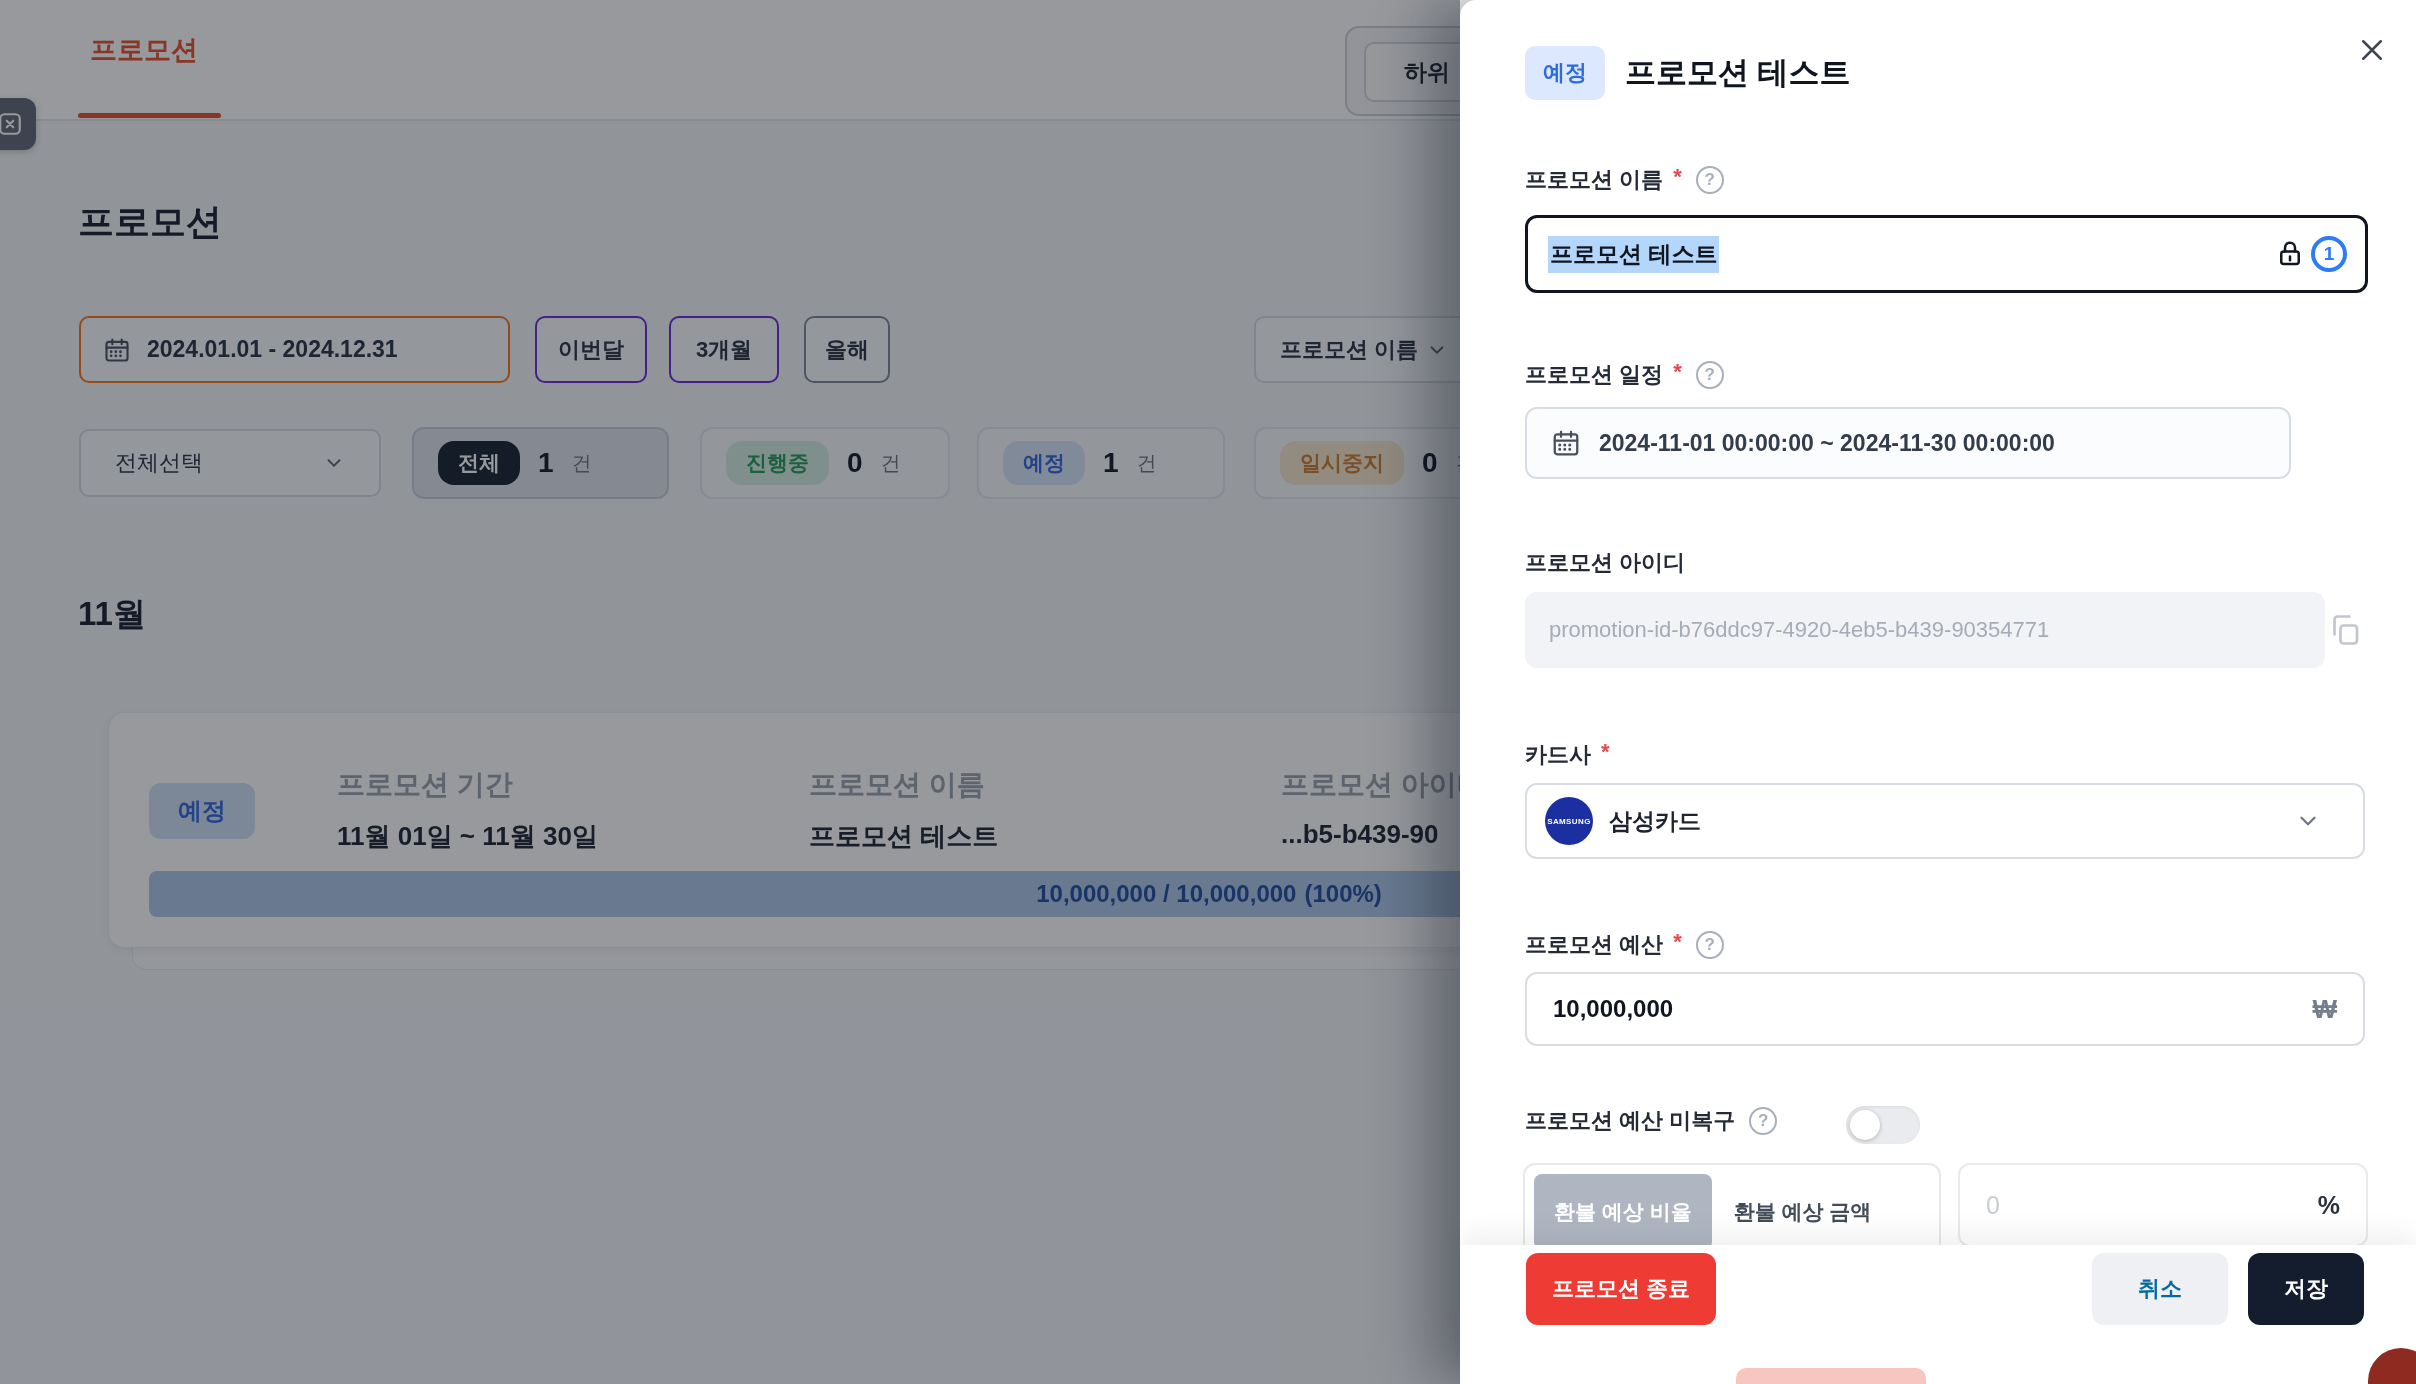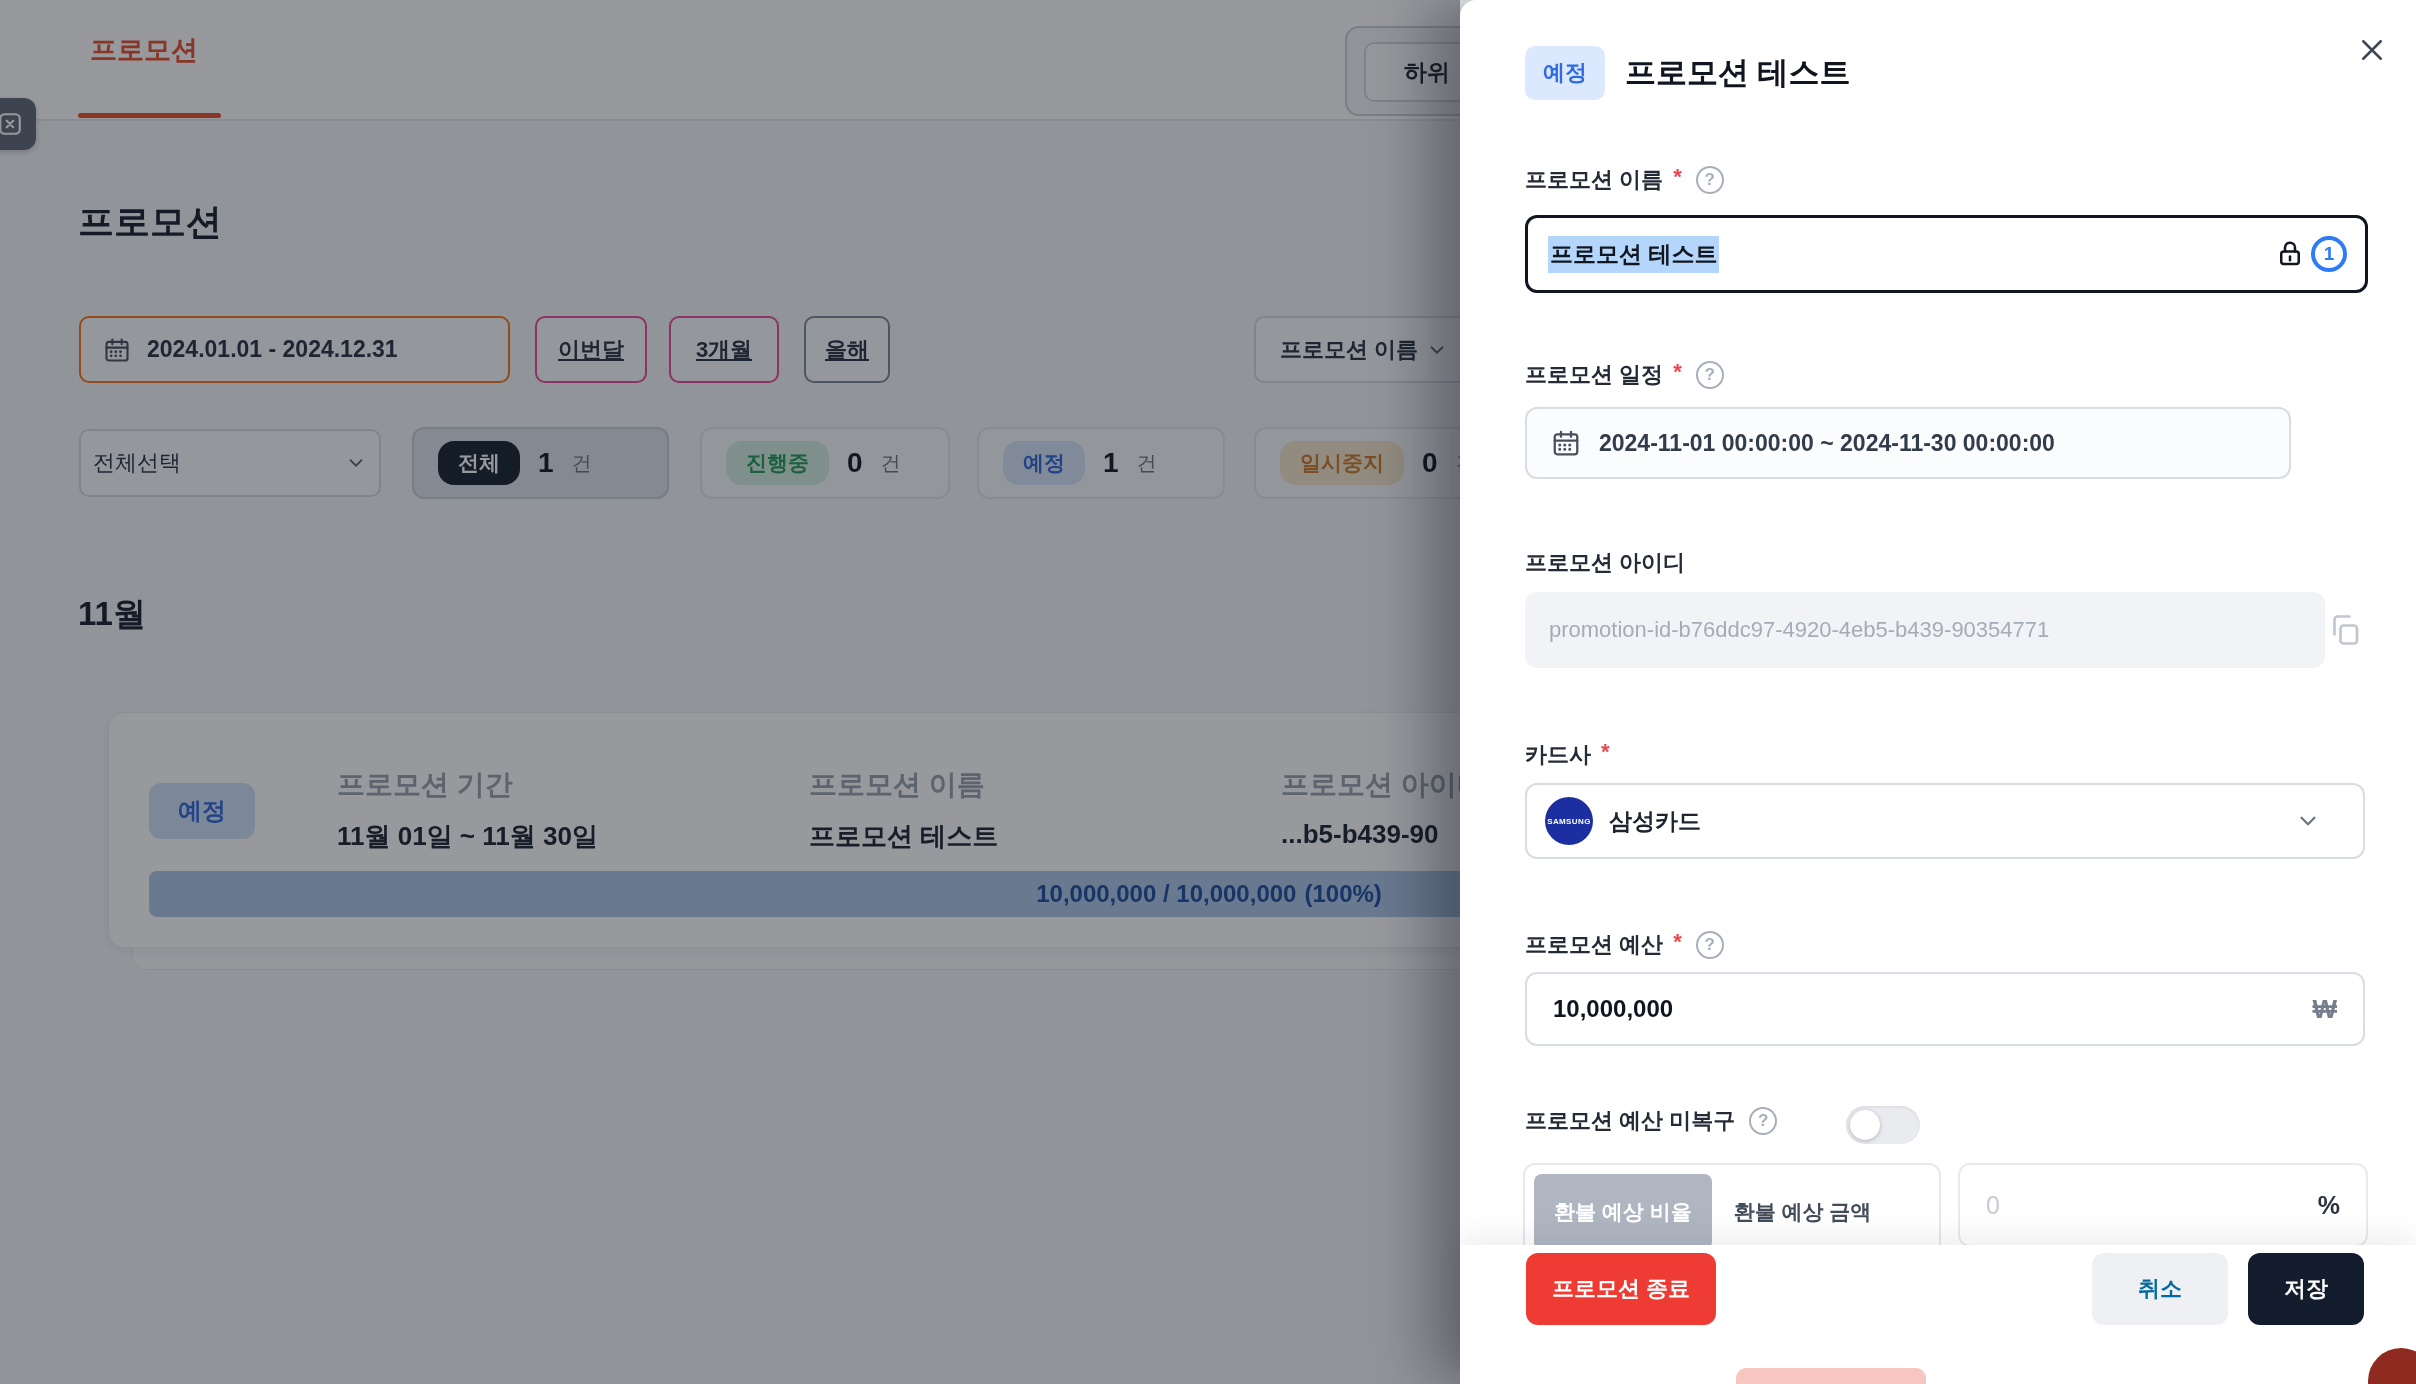--- a/index.html
+++ b/index.html
@@ -14,29 +14,29 @@
                   border-radius:12px; display:flex; align-items:center; justify-content:center; box-shadow:0 2px 6px rgba(0,0,0,.2); }
   .tab-active { position:absolute; left:90px; top:32px; font-size:27px; font-weight:700; color:#e4502c; }
   .tab-underline { position:absolute; left:78px; top:113px; width:143px; height:5px; background:#e4502c; border-radius:3px; }
   .sub-group { position:absolute; left:1345px; top:26px; width:160px; height:90px; border:2px solid #ccd0d7; border-radius:14px; background:#f6f7f9; }
   .sub-btn { position:absolute; left:17px; top:14px; width:126px; height:60px; background:#fdfdfe; border:2px solid #d3d7dd;
              border-radius:10px; font-size:23px; font-weight:600; color:#20262f; display:flex; align-items:center; justify-content:center; }
   .page-heading { position:absolute; left:78px; top:198px; font-size:36px; font-weight:800; color:#181f2c; }
 
   .date-box { position:absolute; left:79px; top:316px; width:431px; height:67px; border:2px solid #f97316; border-radius:10px;
               background:#fafbfd; display:flex; align-items:center; gap:16px; padding:0 22px; font-size:23px; color:#2a3342; font-weight:600; }
-  .qbtn { position:absolute; top:316px; height:67px; border:2px solid #ec4899; border-radius:10px; background:#fafbfd;
-          font-size:22px; font-weight:600; color:#2a3342; display:flex; align-items:center; justify-content:center;text-decoration:underline; }
+  .qbtn { position:absolute; top:316px; height:67px; border:2px solid #6d28d9; border-radius:10px; background:#fafbfd;
+          font-size:22px; font-weight:600; color:#2a3342; display:flex; align-items:center; justify-content:center; }
   .qbtn.b1 { left:535px; width:112px; } .qbtn.b2 { left:669px; width:110px; }
   .qbtn.b3 { left:804px; width:86px; border-color:#7c8698; }
   .name-filter { position:absolute; left:1254px; top:316px; width:220px; height:67px; border:2px solid #d6dae1; border-radius:10px;
                  background:#fafbfd; display:flex; align-items:center; justify-content:space-between; padding:0 24px; font-size:22px; font-weight:600; color:#2a3342; }
 
   .select-all { position:absolute; left:79px; top:429px; width:302px; height:68px; border:2px solid #d6dae1; border-radius:10px;
-                background:#fafbfd; display:flex; align-items:center; justify-content:space-between; padding:0 12px; font-size:22px; color:#2a3342;gap:21px; }
+                background:#fafbfd; display:flex; align-items:center; justify-content:space-between; padding:0 34px; font-size:22px; color:#2a3342;gap:21px; }
   .stat-card { position:absolute; top:427px; height:72px; border-radius:12px; display:flex; align-items:center; gap:18px; padding:0 24px;
                background:#f8f9fb; border:2px solid #e2e6eb; }
   .stat-card.sel { background:#dfe3eb; border-color:#c7ced8; }
   .stat-card.c1 { left:412px; width:257px; } .stat-card.c2 { left:700px; width:250px; }
   .stat-card.c3 { left:977px; width:248px; } .stat-card.c4 { left:1254px; width:250px; }
   .pill { border-radius:16px; padding:8px 20px; font-size:21px; font-weight:700; white-space:nowrap; }
   .pill.navy { background:#17202f; color:#ffffff; }
   .pill.green { background:#d5efe0; color:#229a58; }
   .pill.blue { background:#d6e4f8; color:#2f66d9; }
   .pill.amber { background:#f5e6cb; color:#cb7a2b; }

